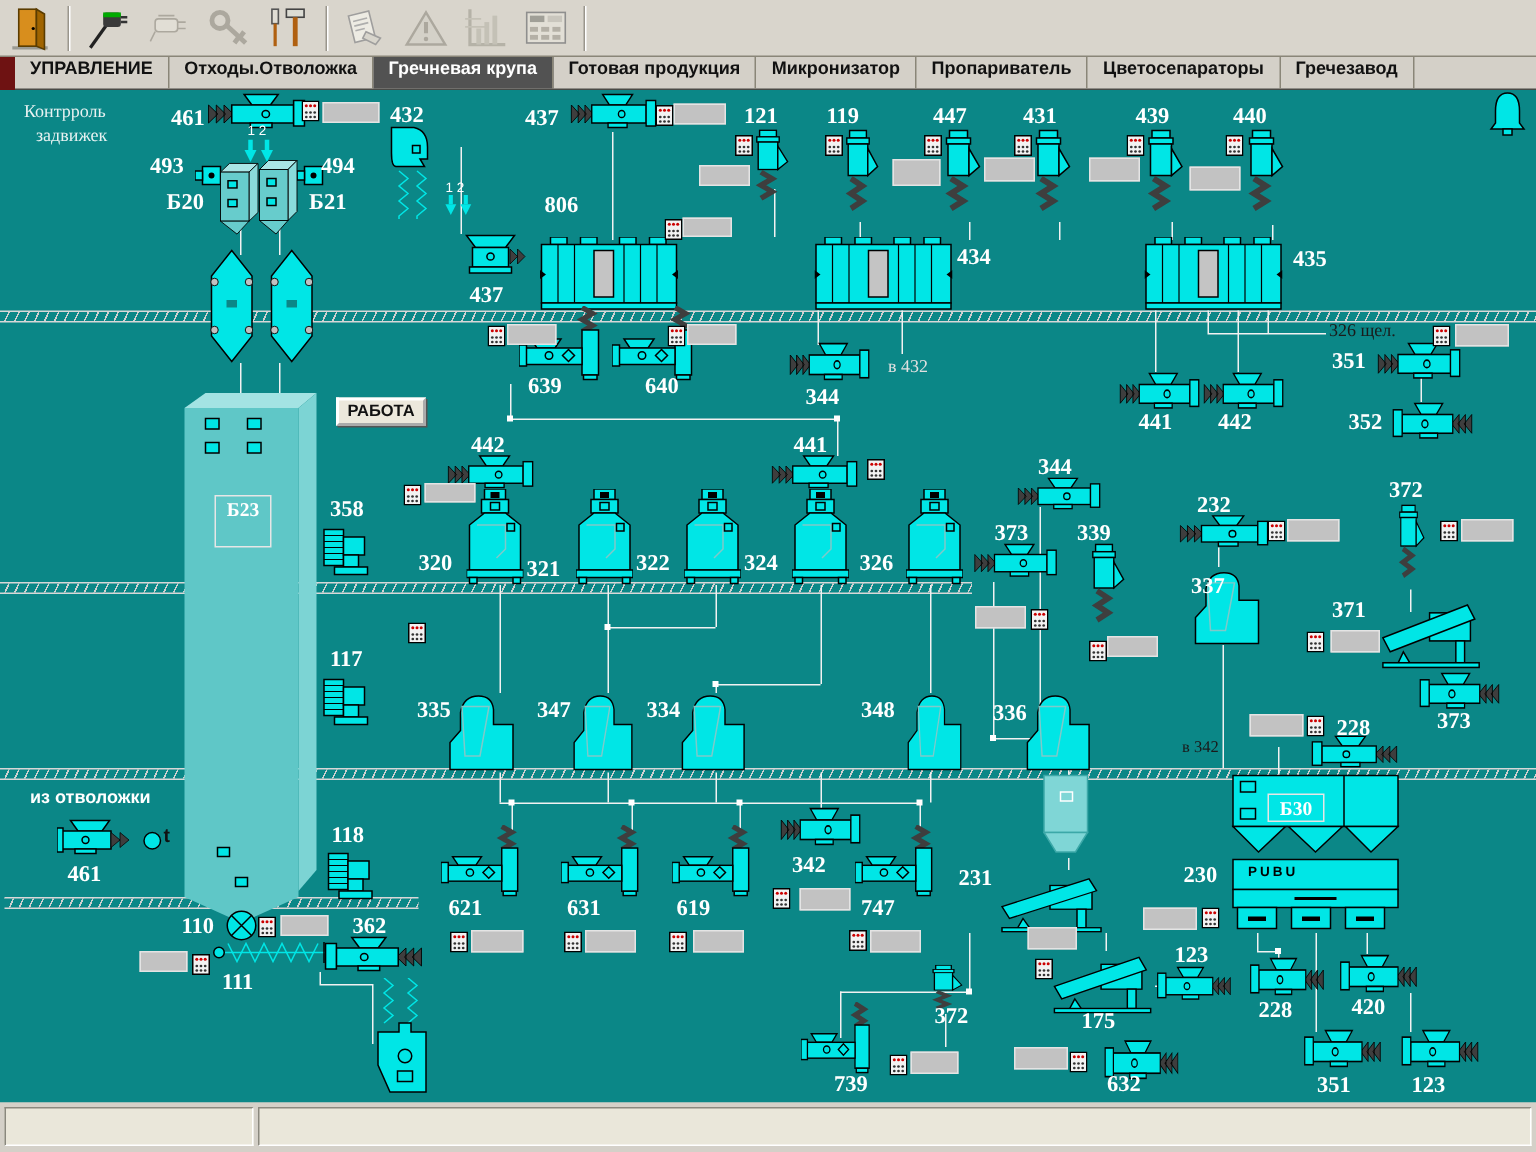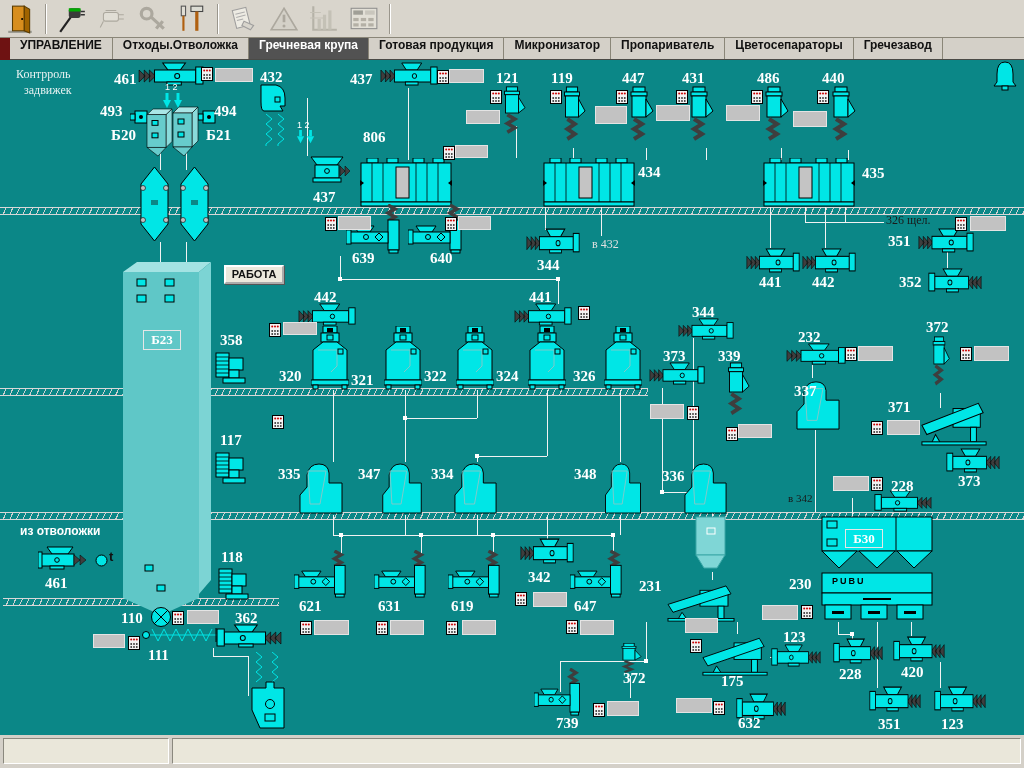--- a/index.html
+++ b/index.html
@@ -314,21 +314,21 @@
           <rect x="2" y="12" width="76" height="326" fill="#5fc7c7"></rect>
           <path d="M2 338 H78 L47 352 H33 Z" fill="#5fc7c7"></path>
           <rect x="16" y="19" width="9" height="7" fill="#00e6e6" stroke="#000"></rect>
           <rect x="44" y="19" width="9" height="7" fill="#00e6e6" stroke="#000"></rect>
           <rect x="16" y="35" width="9" height="7" fill="#00e6e6" stroke="#000"></rect>
           <rect x="44" y="35" width="9" height="7" fill="#00e6e6" stroke="#000"></rect>
           <rect x="24" y="305" width="8" height="6" fill="#00e6e6" stroke="#000"></rect>
           <rect x="36" y="325" width="8" height="6" fill="#00e6e6" stroke="#000"></rect>
         </svg>
       </div>
-      <div class="lblbox" style="left: 143px; top: 270px; width: 38px; height: 20px; line-height: 18px;">Б23</div>
+      <div class="lblbox" style="left: 143px; top: 270px; width: 38px; height: 35px; line-height: 18px;">Б23</div>
       <div class="equip" style="left: 215px; top: 290px; width: 36px; height: 36px;">
         <svg width="100%" height="100%" viewBox="0 0 36 36" preserveAspectRatio="none">
           <rect x="1" y="3" width="13" height="24" fill="#00e6e6" stroke="#000"></rect>
           <path d="M1 7h13M1 11h13M1 15h13M1 19h13M1 23h13" stroke="#000" stroke-width="0.8"></path>
           <rect x="14" y="8" width="14" height="12" fill="#00e6e6" stroke="#000"></rect>
           <rect x="14" y="20" width="10" height="8" fill="#00e6e6" stroke="#000"></rect>
           <rect x="8" y="28" width="22" height="5" fill="#00e6e6" stroke="#000"></rect>
         </svg>
       </div>
       <span class="elabel" style="left: 220px; top: 272px;">358</span>
@@ -531,21 +531,21 @@
       <span class="elabel" style="left: 638px; top: 104px;">434</span>
       <div class="equip" style="left: 759px; top: 26px; width: 30px; height: 62px;">
         <svg width="100%" height="100%" viewBox="0 0 30 62" preserveAspectRatio="none">
           <rect x="9" y="1" width="12" height="5" fill="#00e6e6" stroke="#000"></rect>
           <rect x="7" y="6" width="16" height="4" fill="#00e6e6" stroke="#000"></rect>
           <rect x="8" y="10" width="14" height="21" fill="#00e6e6" stroke="#000"></rect>
           <path d="M22 13 L29 25 L22 31 Z" fill="#00e6e6" stroke="#000"></path>
           <path d="M10 33 l8 5 -8 5 8 5 -8 5" stroke="#3e3e3e" stroke-width="4" fill="none"></path>
         </svg>
       </div>
-      <span class="elabel" style="left: 757px; top: 10px;">486</span>
+      <span class="elabel" style="left: 757px; top: 10px;">439</span>
       <div class="equip" style="left: 826px; top: 26px; width: 30px; height: 62px;">
         <svg width="100%" height="100%" viewBox="0 0 30 62" preserveAspectRatio="none">
           <rect x="9" y="1" width="12" height="5" fill="#00e6e6" stroke="#000"></rect>
           <rect x="7" y="6" width="16" height="4" fill="#00e6e6" stroke="#000"></rect>
           <rect x="8" y="10" width="14" height="21" fill="#00e6e6" stroke="#000"></rect>
           <path d="M22 13 L29 25 L22 31 Z" fill="#00e6e6" stroke="#000"></path>
           <path d="M10 33 l8 5 -8 5 8 5 -8 5" stroke="#3e3e3e" stroke-width="4" fill="none"></path>
         </svg>
       </div>
       <span class="elabel" style="left: 822px; top: 10px;">440</span>
@@ -899,21 +899,21 @@
           <path d="M42 1 l7 4 -7 4 7 4 -7 4" stroke="#3e3e3e" stroke-width="3.5" fill="none"></path>
           <rect x="42" y="16" width="11" height="30" fill="#00e6e6" stroke="#000"></rect>
           <path d="M8 22 H28 L24 28 H12 Z" fill="#00e6e6" stroke="#000"></path>
           <rect x="2" y="28" width="40" height="11" fill="#00e6e6" stroke="#000"></rect>
           <circle cx="20" cy="33" r="2.5" fill="none" stroke="#000"></circle>
           <path d="M33 29 l4 4 -4 4 -4 -4 Z" fill="none" stroke="#000"></path>
           <rect x="0" y="26" width="5" height="14" fill="#00e6e6" stroke="#000"></rect>
           <rect x="43" y="46" width="9" height="3" fill="#00e6e6" stroke="#000"></rect>
         </svg>
       </div>
-      <span class="elabel" style="left: 574px; top: 538px;">647</span>
+      <span class="elabel" style="left: 574px; top: 538px;">747</span>
       <div class="equip" style="left: 694px; top: 456px; width: 34px; height: 56px;">
         <svg width="100%" height="100%" viewBox="0 0 34 56" preserveAspectRatio="none">
           <rect x="2" y="1" width="29" height="38" fill="#7fd6d6" stroke="#3ca8a8"></rect>
           <path d="M2 39 H31 L23 52 H10 Z" fill="#7fd6d6" stroke="#3ca8a8"></path>
           <rect x="13" y="12" width="8" height="6" fill="none" stroke="#fff"></rect>
         </svg>
       </div>
       <div class="equip" style="left: 666px; top: 518px; width: 72px; height: 44px;">
         <svg width="100%" height="100%" viewBox="0 0 72 50" preserveAspectRatio="none">
           <rect x="34" y="14" width="28" height="18" fill="#00e6e6" stroke="#000"></rect>

